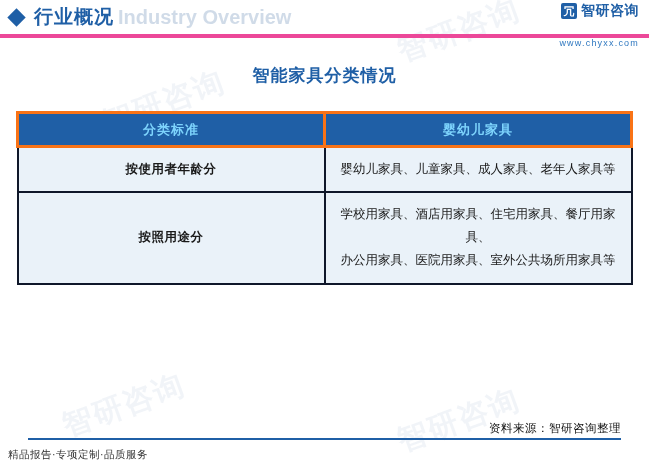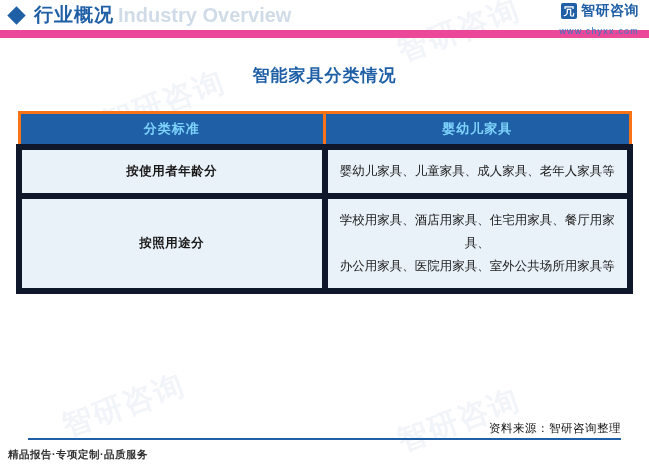--- a/index.html
+++ b/index.html
@@ -28,21 +28,21 @@
   .wm1 { left: 100px; top: 82px; }
   .wm2 { left: 395px; top: 10px; }
   .wm3 { left: 330px; top: 170px; color: rgba(120,150,185,0.07); }
   .wm4 { left: 60px;  top: 385px; }
   .wm5 { left: 395px; top: 400px; }
 
   
   .header {
     position: relative;
     height: 38px;
-    border-bottom: 8px solid #ec4899;
+    border-bottom: 4px solid #ec4899;
     display: flex;
     align-items: center;
   }
   .diamond {
     width: 13px; height: 13px;
     background: #1f5fa6;
     transform: rotate(45deg);
     margin-left: 10px;
     flex: 0 0 auto;
   }
@@ -73,21 +73,21 @@
     color: #fff;
     font-size: 11px;
     font-weight: bold;
     line-height: 16px;
     text-align: center;
     border-radius: 2px;
     margin-right: 4px;
     font-family: "Liberation Serif", serif;
   }
   .brand-name { color: #1f5fa6; font-size: 14px; font-weight: bold; letter-spacing: 0.5px; }
-  .brand-url { color: #2f78c0; font-size: 9px; letter-spacing: 1.2px; margin-top: 6px; }
+  .brand-url { color: #2f78c0; font-size: 9px; letter-spacing: 1.2px; margin-top: 18px; }
 
   
   .content { position: relative; padding: 0 16px; }
 
   .doc-title {
     text-align: center;
     color: #1f5fa6;
     font-size: 17px;
     font-weight: bold;
     margin-top: 26px;
@@ -103,21 +103,21 @@
   table.tbl th {
     background: #1f5fa6;
     color: #7dd3fc;
     font-size: 13px;
     font-weight: bold;
     height: 34px;
     border: 3px solid #f97316;
     letter-spacing: 1px;
   }
   table.tbl td {
-    border: 6px solid #0f172a;
+    border: 2px solid #0f172a;
     font-size: 12.5px;
     color: #1a1a1a;
     padding: 10px 8px;
     vertical-align: middle;
   }
   table.tbl td.c1 {
     width: 33%;
     text-align: center;
     font-weight: bold;
     letter-spacing: 0.5px;
@@ -147,21 +147,20 @@
     height: 2px;
     background: #1f5fa6;
   }
   .footer-note {
     position: absolute;
     left: 8px;
     top: 448px;
     font-size: 10.5px;
     color: #333333;
     letter-spacing: 0.5px;
-    font-weight: bold;
   }
 </style>
 </head>
 <body>
 
 <div class="wm wm1">智研咨询</div>
 <div class="wm wm2">智研咨询</div>
 <div class="wm wm3">智研咨询</div>
 <div class="wm wm4">智研咨询</div>
 <div class="wm wm5">智研咨询</div>

